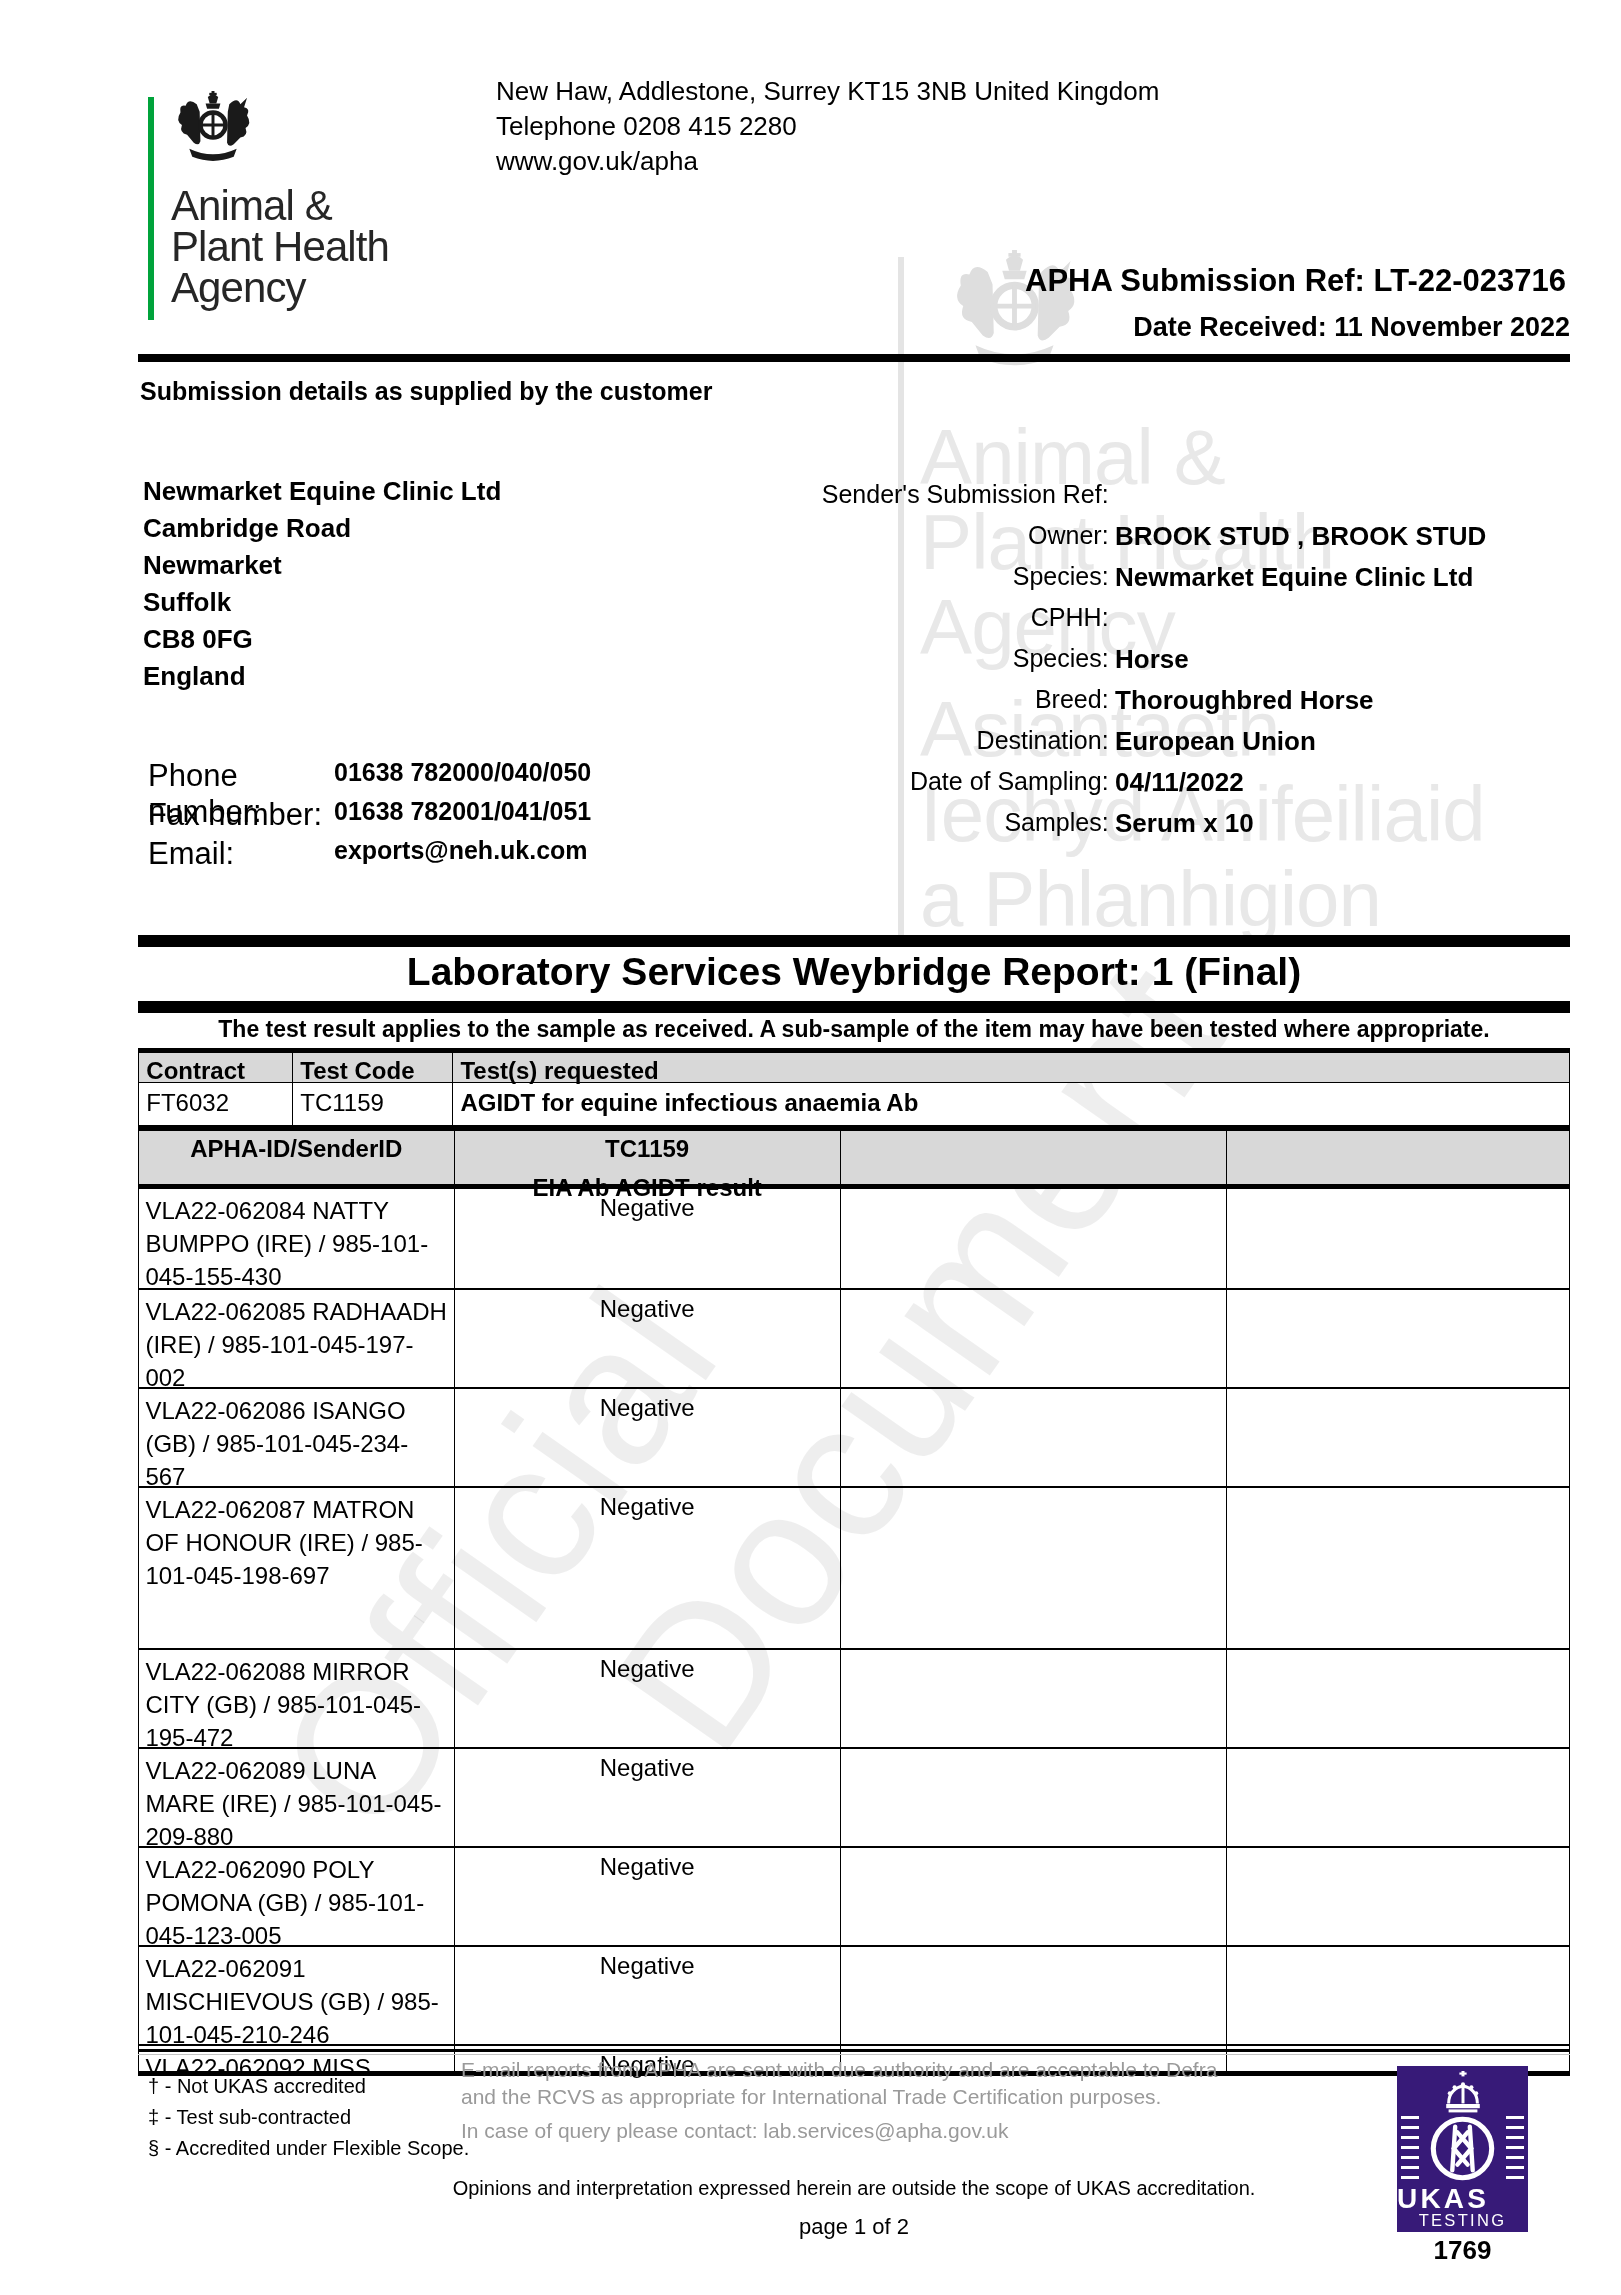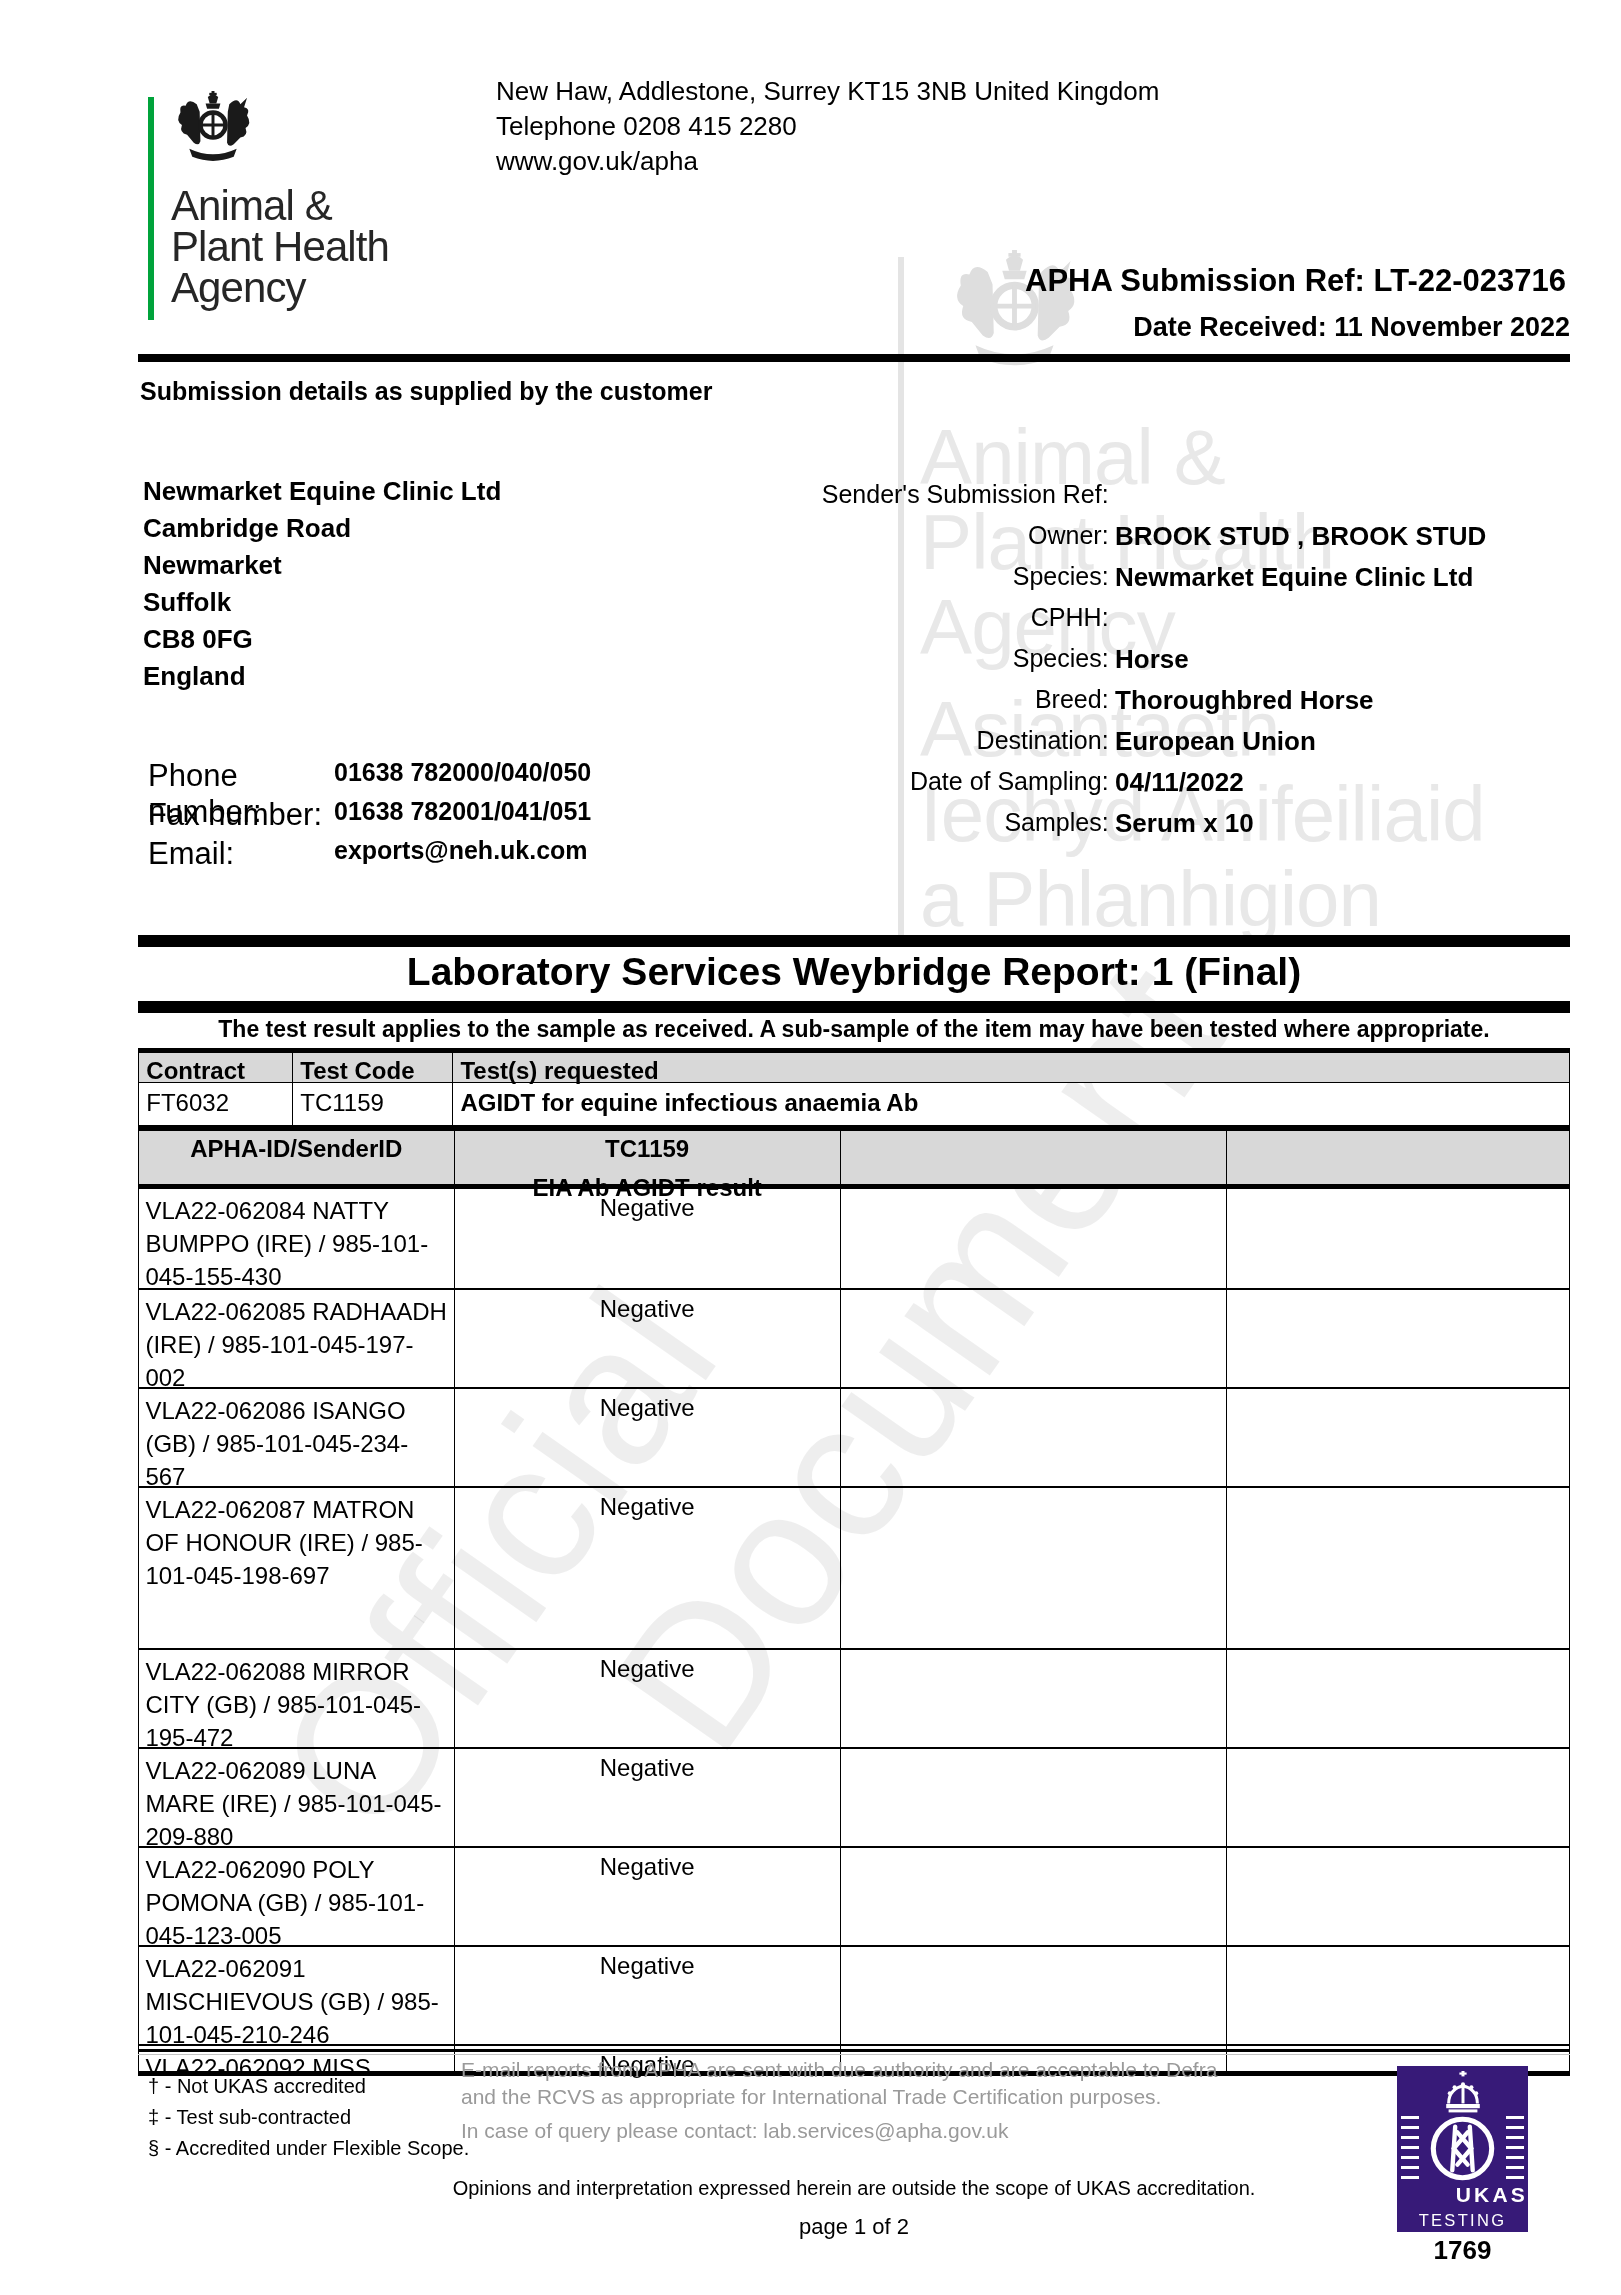--- a/index.html
+++ b/index.html
@@ -102,21 +102,21 @@
   
   .ukas-box { left:1397px; top:2066px; width:131px; height:166px; background:#371A78; z-index:2; }
   .ukas-crown { position:absolute; left:36px; top:4.6px; width:60px; height:42px; }
   .ukas-circle { position:absolute; left:29px; top:46px; width:73px; height:73px; }
   .ukas-ticks-l, .ukas-ticks-r {
     position:absolute; top:50px; width:18.4px; height:67px;
     background:repeating-linear-gradient(to bottom, #ffffff 0 3.2px, transparent 3.2px 10px);
   }
   .ukas-ticks-l { left:3.7px; }
   .ukas-ticks-r { right:3.7px; }
-  .ukas-word { position:absolute; left:0; top:117px; width:100%; text-align:right; color:#fff; font-size:21px; font-weight:bold; letter-spacing:3.2px; }
+  .ukas-word { position:absolute; left:0; top:117px; width:100%; text-align:left; color:#fff; font-size:28px; font-weight:bold; letter-spacing:3.2px; }
   .ukas-testing { position:absolute; left:0; top:145px; width:100%; text-align:center; color:#fff; font-size:16.5px; letter-spacing:2.3px; }
   .ukas-number { left:1397px; top:2235px; width:131px; text-align:center; font-size:26px; font-weight:bold; z-index:2; }
 
   svg.fill-cur { width:100%; height:100%; display:block; }
 </style>
 </head>
 <body>
 
 <svg width="0" height="0" style="position:absolute">
   <symbol id="crest" viewBox="0 0 120 100">

